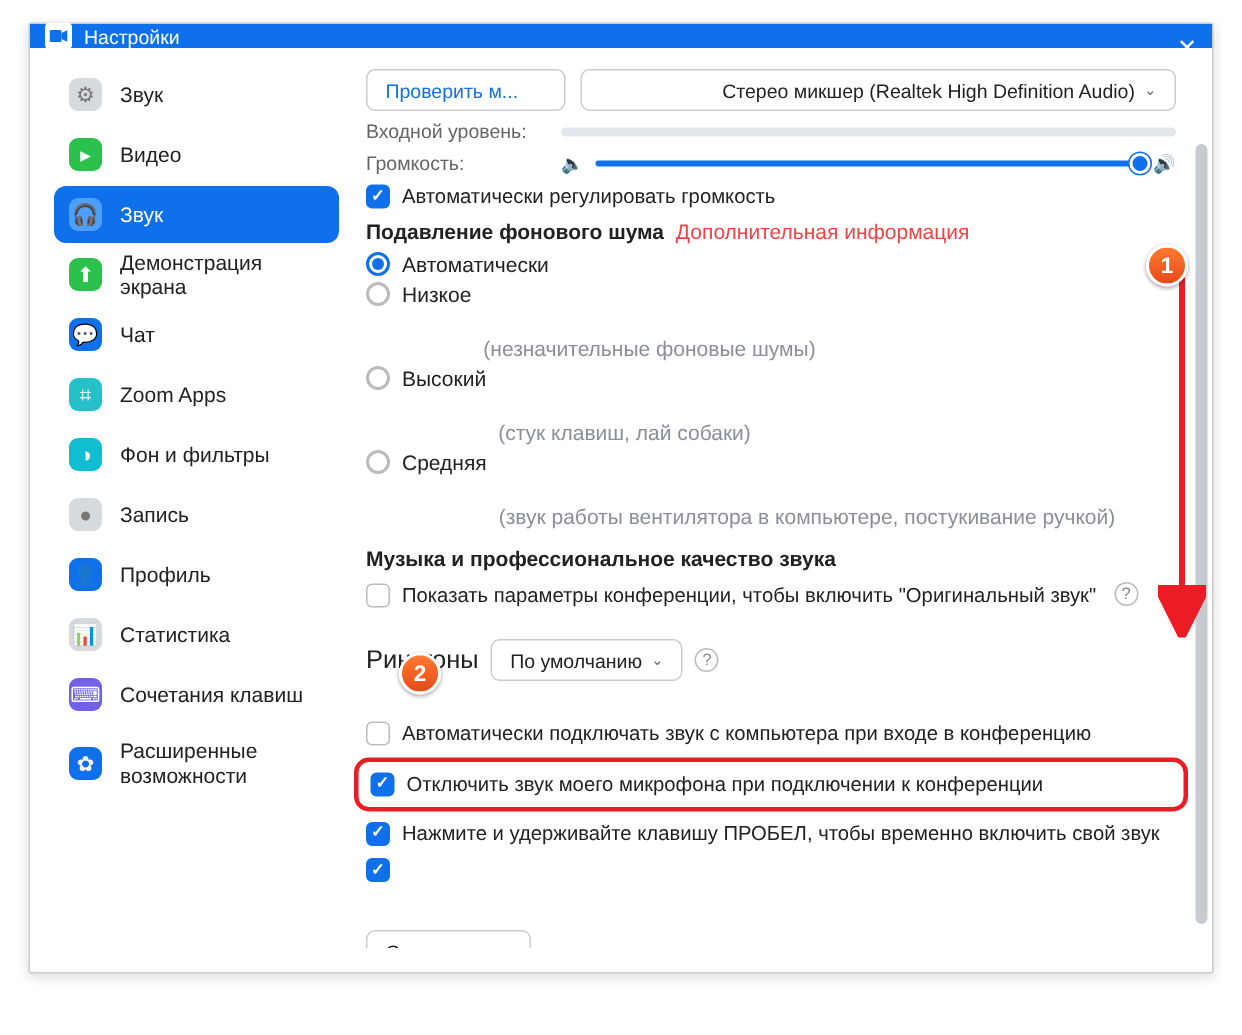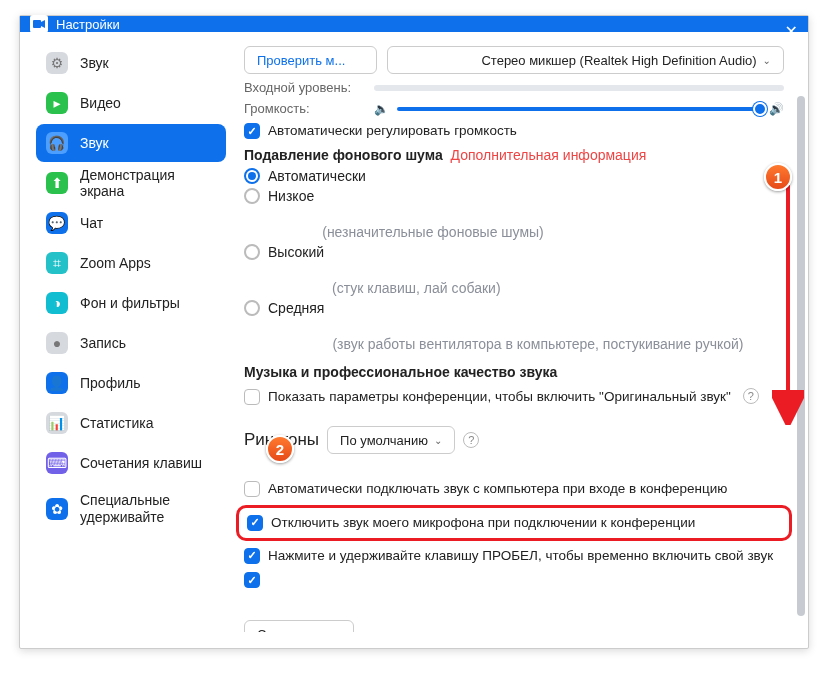--- a/index.html
+++ b/index.html
@@ -103,21 +103,21 @@
       <div class="side-item">
           <span class="icon-wrap" style="background:#d6d9de;color:#777">📊</span>
           <span>Статистика</span>
         </div>
       <div class="side-item">
           <span class="icon-wrap" style="background:#7160e8">⌨</span>
           <span>Сочетания клавиш</span>
         </div>
       <div class="side-item" style="height:auto;padding-top:8px;padding-bottom:8px">
           <span class="icon-wrap" style="background:#0e71eb">✿</span>
-          <span style="line-height:1.2">Специальные удерживайте</span>
+          <span style="line-height:1.2">Расширенные возможности</span>
         </div>
     </div>
 
     <div class="content">
       <div class="row">
         <button class="btn btn-blue-text" style="width:133px">
             <span>Проверить м...</span>
           </button>
         <button class="btn select">
             <span class="label">Стерео микшер (Realtek High Definition Audio)</span>

